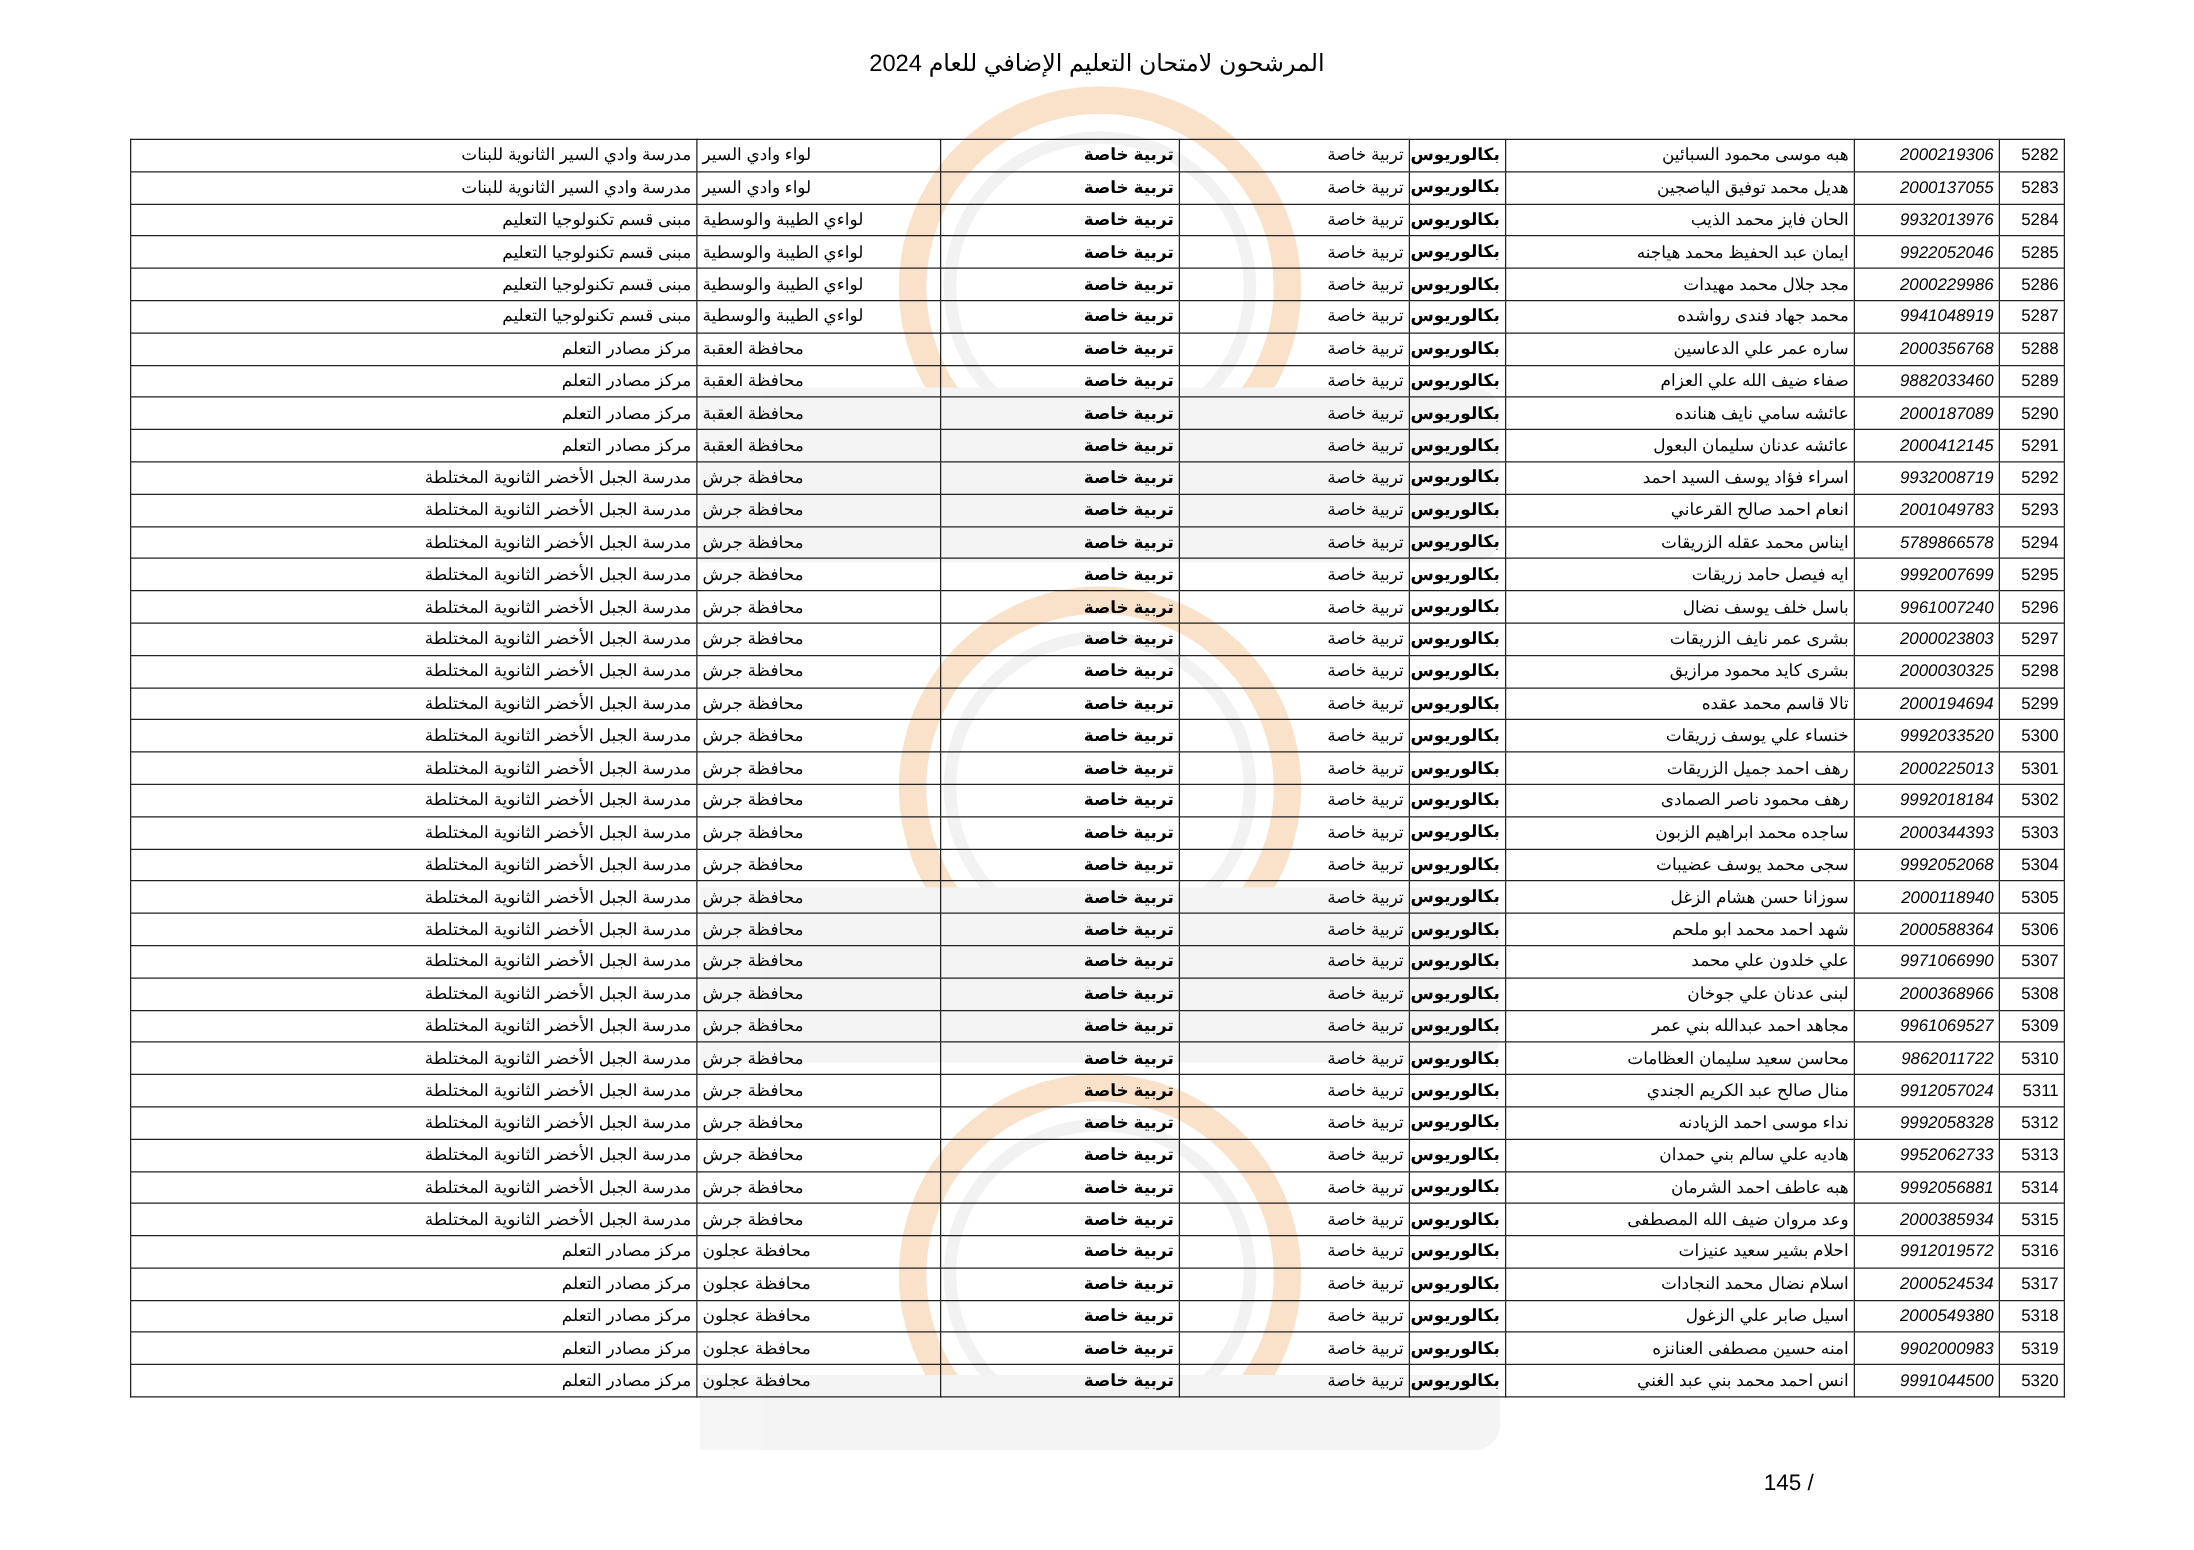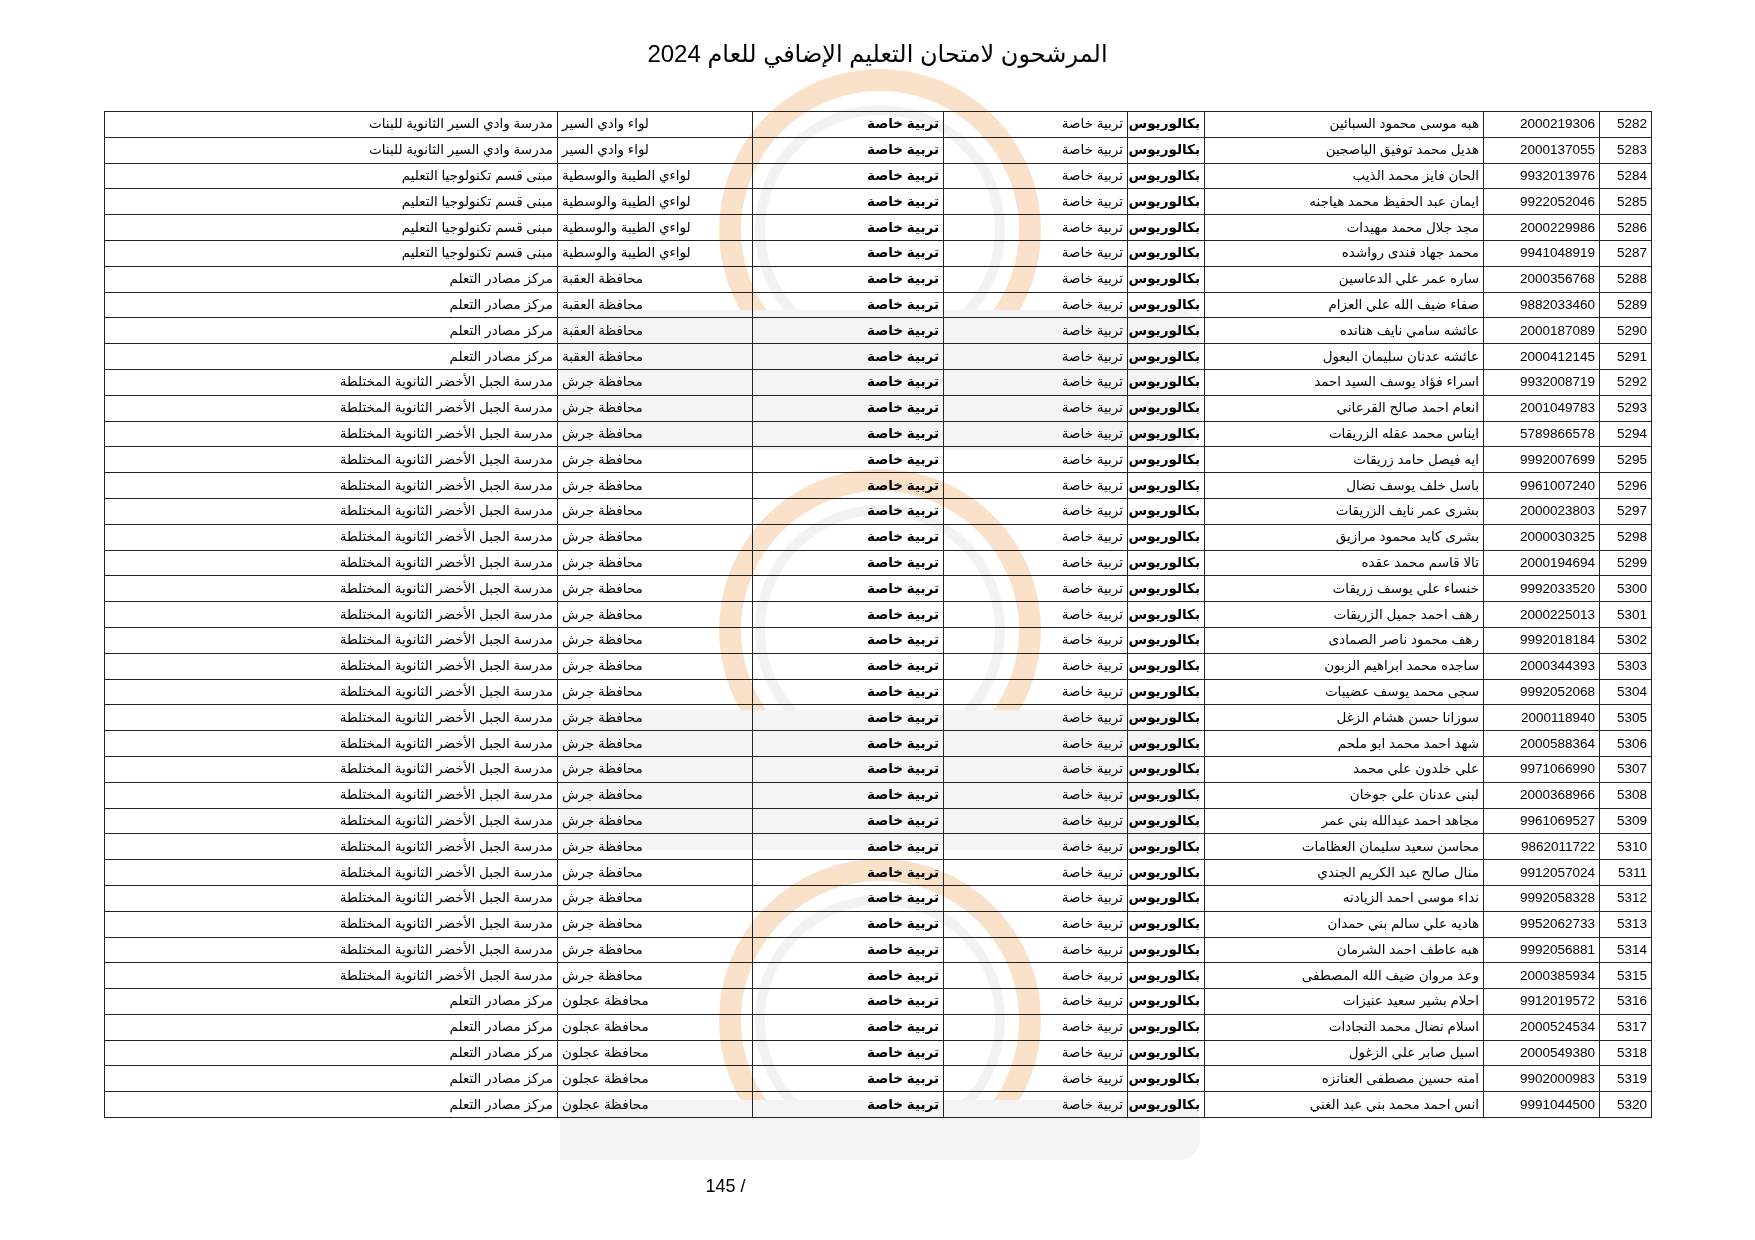--- a/index.html
+++ b/index.html
@@ -8,42 +8,42 @@
       position: relative; overflow: hidden;
       font-family: "Liberation Sans", "DejaVu Sans", sans-serif;
       color: #000;
     }
     .watermark {
       position: absolute; left: 560px; top: 60px; width: 640px; height: 1100px;
       pointer-events: none; z-index: 0;
     }
     .page-title {
       position: absolute; top: 40px; left: 0; width: 1755px; text-align: center;
-      font-size: 24px; direction: rtl; z-index: 2;
+      font-size: 19px; direction: rtl; z-index: 2;
     }
     table.roster {
       position: absolute; top: 111px; left: 104px; width: 1548px;
       border-collapse: collapse; direction: rtl; z-index: 2;
       table-layout: fixed;
     }
     table.roster td {
       border: 1px solid #222; height: 24.8px; padding: 0 4px;
       font-size: 13.5px; white-space: nowrap; overflow: hidden;
       line-height: 24px;
     }
     td.c-serial { width: 43px; text-align: right; font-family: "Liberation Sans", sans-serif; font-size: 15px; }
-    td.c-id { width: 107px; text-align: right; font-family: "Liberation Sans", sans-serif; font-size: 15px; }
+    td.c-id { width: 107px; text-align: right; font-family: "Liberation Sans", sans-serif; font-size: 15px; font-style: italic; }
     td.c-name { width: 270px; text-align: right; }
     td.c-degree { width: 68px; text-align: right; font-weight: bold; }
     td.c-spec { width: 175px; text-align: right; }
     td.c-spec-bold { width: 182px; text-align: right; font-weight: bold; }
     td.c-dir { width: 186px; text-align: left; }
     td.c-center { text-align: right; margin-left: 16px; }
     .page-number {
-      position: absolute; top: 1176px; left: 0; width: 1451px; text-align: center;
+      position: absolute; top: 1176px; left: 0; width: 1451px; text-align: right;
       font-size: 18px; z-index: 2;
     }
   </style>
 </head>
 <body>
 
 <svg class="watermark" viewBox="0 0 640 1100" xmlns="http://www.w3.org/2000/svg">
   <g opacity="0.55">
     <circle cx="320" cy="170" r="150" fill="none" stroke="#f7c9a0" stroke-width="22"></circle>
     <circle cx="320" cy="170" r="120" fill="none" stroke="#e8e8e8" stroke-width="10"></circle>

